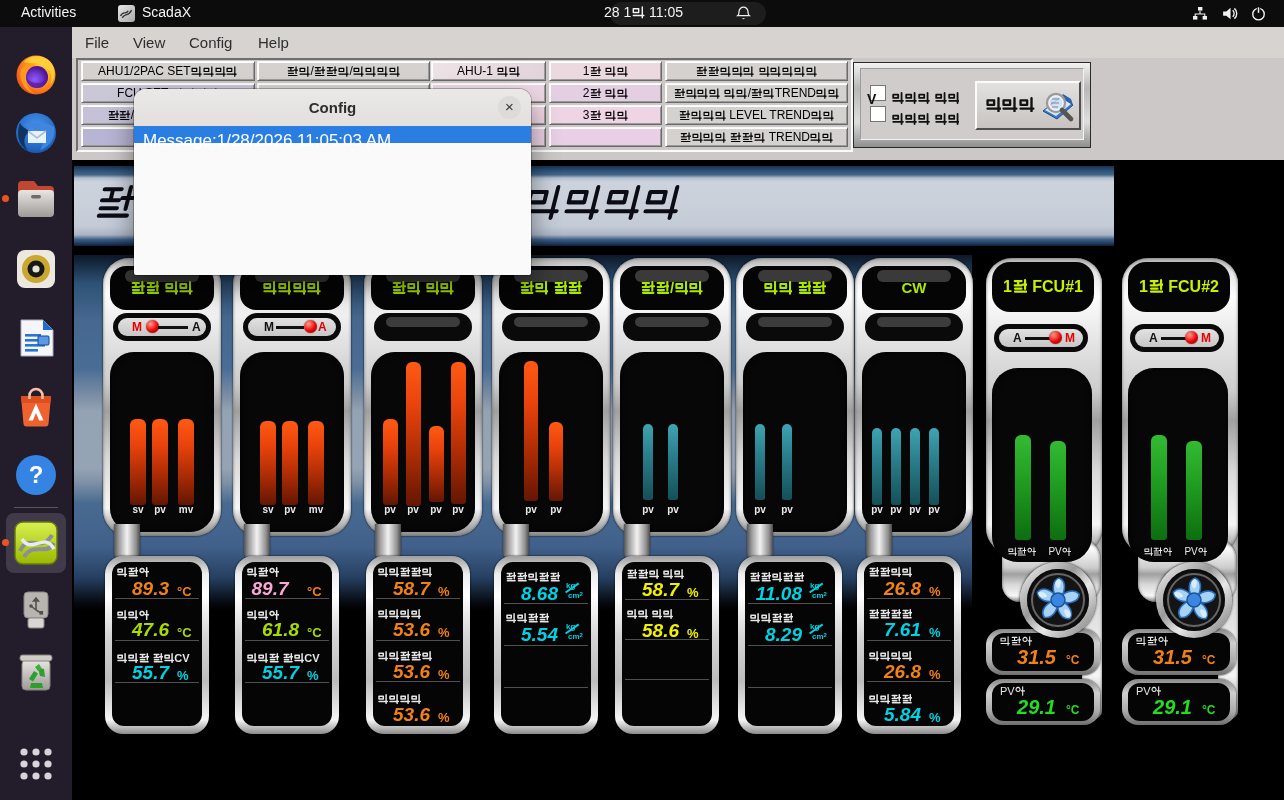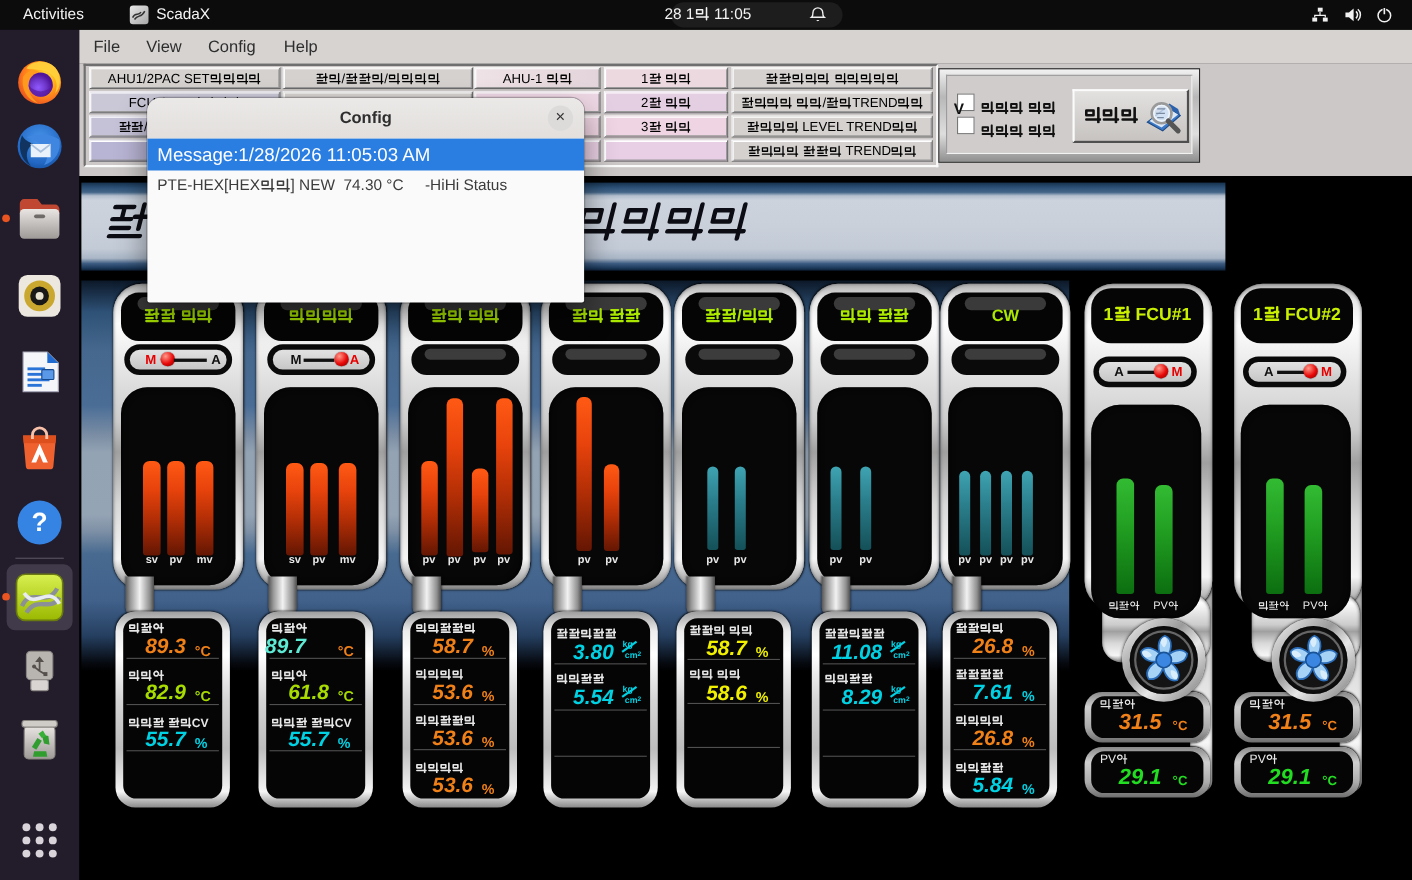--- a/index.html
+++ b/index.html
@@ -53,21 +53,21 @@
 .neck{position:absolute;width:26px;background:linear-gradient(90deg,#555 0%,#9a9a9a 18%,#f2f2f2 50%,#8f8f8f 85%,#4a4a4a 100%);border-radius:0 0 9px 9px;box-shadow:0 0 2px rgba(0,0,0,.6)}
 
 svg.fk{width:.92em;height:.92em;margin:0 .035em;vertical-align:-.13em}
 svg.fk path{stroke:currentColor;fill:none;stroke-width:11;stroke-linecap:round;stroke-linejoin:round}
 svg.fk.fb path{stroke-width:15}
 
 #dlg{position:absolute;left:134px;top:89px;width:397px;height:186px;border-radius:12px 12px 2px 2px;
  background:#fafafa;box-shadow:0 14px 28px rgba(0,0,0,.45),0 0 0 1px rgba(0,0,0,.25)}
 #dlgtitle{position:absolute;left:0;top:0;width:100%;height:37px;border-radius:12px 12px 0 0;
  background:linear-gradient(180deg,#ebe9e7,#e2dfdd);text-align:center;font-weight:bold;font-size:15px;color:#2e2e2e;line-height:37px}
-#dlgsel{position:absolute;left:0;top:37px;width:100%;height:29px;background:#2a7ee2;color:#fff;font-size:17px;line-height:29px}
+#dlgsel{position:absolute;left:0;top:37px;width:100%;height:17px;background:#2a7ee2;color:#fff;font-size:17px;line-height:29px}
 #dlgrow{position:absolute;left:0;top:66px;width:100%;height:26px;color:#3c3c3c;font-size:14px;line-height:26px}
 </style></head>
 <body>
 <div id="stage">
   <div id="bottomlayer"></div>
   <div id="win">
     <div id="menubar">
       <span style="left:13px">File</span>
         <span style="left:61px">View</span>
       <span style="left:117px">Config</span>
@@ -340,21 +340,21 @@
             </svg></div>
           <div class="vval" style="left:39px;top:418px;width:58px;text-align:right;color:#f08018">89.3</div>
           <div class="vunit" style="left:105px;top:424px;color:#f08018;font-size:13px">°C</div>
           <div class="vlabel k" style="left:45px;top:449px"><svg viewBox="0 0 100 100" class="fk fb">
               <path d="M10 22 H52 V50 H10 V22 M80 8 V92 M10 74 H92"></path>
             </svg><svg viewBox="0 0 100 100" class="fk fb">
               <path d="M10 22 H52 V50 H10 V22 M80 8 V92 M10 74 H92"></path>
             </svg><svg viewBox="0 0 100 100" class="fk fb">
               <path d="M30 14 a20 20 0 1 0 .1 0 M76 8 V92 M62 48 H94"></path>
             </svg></div>
-          <div class="vval" style="left:39px;top:459px;width:58px;text-align:right;color:#a8dc00">82.9</div>
+          <div class="vval" style="left:39px;top:459px;width:58px;text-align:right;color:#a8dc00">47.6</div>
           <div class="vunit" style="left:105px;top:465px;color:#a8dc00;font-size:13px">°C</div>
           <div class="vlabel k" style="left:45px;top:492px"><svg viewBox="0 0 100 100" class="fk fb">
               <path d="M10 22 H52 V50 H10 V22 M80 8 V92 M10 74 H92"></path>
             </svg><svg viewBox="0 0 100 100" class="fk fb">
               <path d="M10 22 H52 V50 H10 V22 M80 8 V92 M10 74 H92"></path>
             </svg><svg viewBox="0 0 100 100" class="fk fb">
               <path d="M12 14 H58 M35 14 V44 M12 44 H58 M82 8 V68 M66 38 H96 M14 66 H58 M14 86 H90"></path>
             </svg> <svg viewBox="0 0 100 100" class="fk fb">
               <path d="M12 14 H58 M35 14 V44 M12 44 H58 M82 8 V68 M66 38 H96 M14 66 H58 M14 86 H90"></path>
             </svg><svg viewBox="0 0 100 100" class="fk fb">
@@ -396,21 +396,21 @@
           <div class="neck" style="left:172px;top:364px;height:36px;border-radius:0 0 8px 8px"></div>
           <div class="vbox" style="left:163px;top:396px;width:104px;height:178px"></div>
           <div class="vboxin" style="left:170px;top:402px;width:90px;height:164px"></div>
           <div class="vlabel k" style="left:175px;top:406px"><svg viewBox="0 0 100 100" class="fk fb">
               <path d="M10 22 H52 V50 H10 V22 M80 8 V92 M10 74 H92"></path>
             </svg><svg viewBox="0 0 100 100" class="fk fb">
               <path d="M12 14 H58 M35 14 V44 M12 44 H58 M82 8 V68 M66 38 H96 M14 66 H58 M14 86 H90"></path>
             </svg><svg viewBox="0 0 100 100" class="fk fb">
               <path d="M30 14 a20 20 0 1 0 .1 0 M76 8 V92 M62 48 H94"></path>
             </svg></div>
-          <div class="vval" style="left:169px;top:418px;width:58px;text-align:left;color:#5eead4">89.7</div>
+          <div class="vval" style="left:169px;top:418px;width:58px;text-align:center;color:#f9a8d4">89.7</div>
           <div class="vunit" style="left:235px;top:424px;color:#f08018;font-size:13px">°C</div>
           <div class="vlabel k" style="left:175px;top:449px"><svg viewBox="0 0 100 100" class="fk fb">
               <path d="M10 22 H52 V50 H10 V22 M80 8 V92 M10 74 H92"></path>
             </svg><svg viewBox="0 0 100 100" class="fk fb">
               <path d="M10 22 H52 V50 H10 V22 M80 8 V92 M10 74 H92"></path>
             </svg><svg viewBox="0 0 100 100" class="fk fb">
               <path d="M30 14 a20 20 0 1 0 .1 0 M76 8 V92 M62 48 H94"></path>
             </svg></div>
           <div class="vval" style="left:169px;top:459px;width:58px;text-align:right;color:#a8dc00">61.8</div>
           <div class="vunit" style="left:235px;top:465px;color:#a8dc00;font-size:13px">°C</div>
@@ -537,21 +537,21 @@
               <path d="M12 14 H58 M35 14 V44 M12 44 H58 M82 8 V68 M66 38 H96 M14 66 H58 M14 86 H90"></path>
             </svg><svg viewBox="0 0 100 100" class="fk fb">
               <path d="M12 14 H58 M35 14 V44 M12 44 H58 M82 8 V68 M66 38 H96 M14 66 H58 M14 86 H90"></path>
             </svg><svg viewBox="0 0 100 100" class="fk fb">
               <path d="M10 22 H52 V50 H10 V22 M80 8 V92 M10 74 H92"></path>
             </svg><svg viewBox="0 0 100 100" class="fk fb">
               <path d="M12 14 H58 M35 14 V44 M12 44 H58 M82 8 V68 M66 38 H96 M14 66 H58 M14 86 H90"></path>
             </svg><svg viewBox="0 0 100 100" class="fk fb">
               <path d="M12 14 H58 M35 14 V44 M12 44 H58 M82 8 V68 M66 38 H96 M14 66 H58 M14 86 H90"></path>
             </svg></div>
-          <div class="vval" style="left:428px;top:423px;width:58px;text-align:right;color:#00d2e4">3.80</div>
+          <div class="vval" style="left:428px;top:423px;width:58px;text-align:right;color:#00d2e4">8.68</div>
           <div style="position:absolute;left:492px;top:423px;width:22px;height:20px;color:#00d2e4;font-size:8px;font-weight:bold">
             <span style="position:absolute;left:2px;top:-2px">kg</span>
             <span style="position:absolute;left:4px;top:8px">cm<span style="font-size:6px;vertical-align:2px">2</span></span>
             <span style="position:absolute;left:0px;top:4px;width:16px;height:1.5px;background:#00d2e4;transform:rotate(-35deg)"></span>
           </div>
           <div class="vlabel k" style="left:434px;top:452px"><svg viewBox="0 0 100 100" class="fk fb">
               <path d="M10 22 H52 V50 H10 V22 M80 8 V92 M10 74 H92"></path>
             </svg><svg viewBox="0 0 100 100" class="fk fb">
               <path d="M10 22 H52 V50 H10 V22 M80 8 V92 M10 74 H92"></path>
             </svg><svg viewBox="0 0 100 100" class="fk fb">
@@ -1039,20 +1039,15 @@
           <circle cx="36" cy="24" r="3.6"></circle>
           <circle cx="12" cy="36" r="3.6"></circle>
           <circle cx="24" cy="36" r="3.6"></circle>
           <circle cx="36" cy="36" r="3.6"></circle>
         </g>
       </svg>
   </div>
   <div id="dlg">
     <div id="dlgtitle">Config</div>
     <div id="dlgsel"><span style="margin-left:9px">Message:1/28/2026 11:05:03 AM</span></div>
-    <div id="dlgrow"><span class="k" style="margin-left:9px">PTE-HEX[HEX<svg viewBox="0 0 100 100" class="fk">
-            <path d="M10 22 H52 V50 H10 V22 M80 8 V92 M10 74 H92"></path>
-          </svg><svg viewBox="0 0 100 100" class="fk">
-            <path d="M10 22 H52 V50 H10 V22 M80 8 V92 M10 74 H92"></path>
-          </svg>] NEW&nbsp; 74.30 °C&nbsp;&nbsp;&nbsp;&nbsp; -HiHi Status</span></div>
     <div style="position:absolute;right:10px;top:7px;width:23px;height:23px;border-radius:50%;background:#dddbda;text-align:center;line-height:22px;font-size:15px;color:#333">×</div>
   </div>
 </div>
 
 </body></html>

